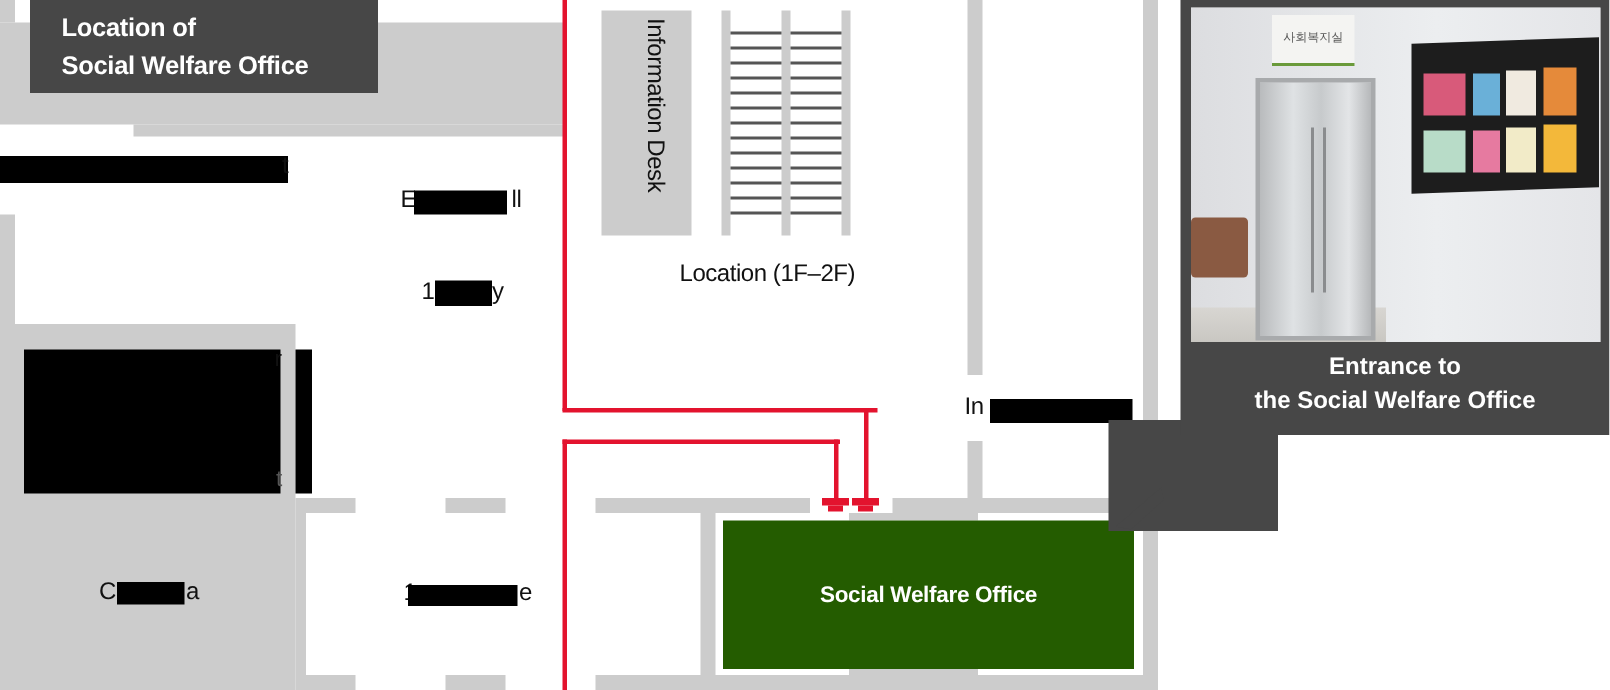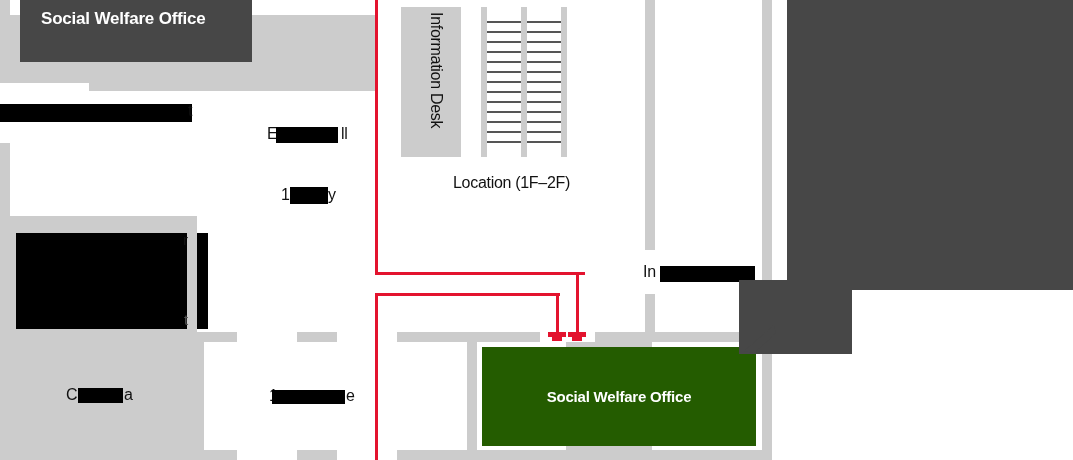--- a/index.html
+++ b/index.html
@@ -100,20 +100,21 @@
       <div class="stair-step" style="left: 6px; top: 114px; width: 34px;"></div>
       <div class="stair-step" style="left: 46px; top: 114px; width: 34px;"></div>
       <div class="stair-step" style="left: 6px; top: 124px; width: 34px;"></div>
       <div class="stair-step" style="left: 46px; top: 124px; width: 34px;"></div>
       <div class="stair-step" style="left: 6px; top: 134px; width: 34px;"></div>
       <div class="stair-step" style="left: 46px; top: 134px; width: 34px;"></div>
     </div>
 </div>
 
 <div class="title-box">
+  <div>Location of</div>
   <div>Social Welfare Office</div>
 </div>
 
 <div class="redact" style="left:0;top:104px;width:192px;height:18px;"></div>
 <div class="lbl" style="left:188px;top:102px;">t</div>
 
 <div class="lbl" style="left:267px;top:125px;">E</div>
 <div class="redact" style="left:276px;top:127px;width:62px;height:16px;"></div>
 <div class="lbl" style="left:341px;top:125px;">ll</div>
 
@@ -153,13 +154,41 @@
 <div class="red" style="left:572px;top:337px;width:10px;height:4px;"></div>
 
 <div class="office">Social Welfare Office</div>
 
 <div class="abs" style="left:739px;top:280px;width:113px;height:74px;background:#474747;"></div>
 <svg class="abs" style="left:740px;top:315px;" width="40" height="40">
   <polygon points="4,36 34,10 36,18 14,38" fill="#474747"></polygon>
 </svg>
 
 <div class="photo-panel">
+  <div class="photo">
+
+    <div class="abs" style="left:0;top:0;width:273px;height:223px;background:linear-gradient(90deg,#dcdde0,#eceef0 60%,#e4e5e8);"></div>
+
+    <div class="abs" style="left:0;top:200px;width:130px;height:23px;background:linear-gradient(180deg,#d8d6d2,#c9c7c2);"></div>
+
+    <div class="abs" style="left:54px;top:5px;width:55px;height:32px;background:#f4f4f2;border-bottom:2px solid #6a9a3a;font-size:8px;color:#555;text-align:center;line-height:30px;">사회복지실</div>
+
+    <div class="abs" style="left:43px;top:47px;width:80px;height:175px;background:linear-gradient(90deg,#b9bbbd,#dfe2e4 30%,#c7cacc 55%,#e3e5e7 80%,#b6b8ba);border:3px solid #a8aaac;box-sizing:border-box;"></div>
+    <div class="abs" style="left:80px;top:80px;width:2px;height:110px;background:#8a8c8e;"></div>
+    <div class="abs" style="left:88px;top:80px;width:2px;height:110px;background:#8a8c8e;"></div>
+
+    <div class="abs" style="left:0;top:140px;width:38px;height:40px;background:#8a5a42;border-radius:3px;"></div>
+
+    <div class="abs" style="left:147px;top:22px;width:125px;height:100px;background:#1d1d1d;transform:skewY(-2deg);"></div>
+    <div class="abs" style="left:155px;top:44px;width:28px;height:28px;background:#d85a7a;"></div>
+    <div class="abs" style="left:188px;top:44px;width:18px;height:28px;background:#6ab0d8;"></div>
+    <div class="abs" style="left:210px;top:42px;width:20px;height:30px;background:#f0eae0;"></div>
+    <div class="abs" style="left:235px;top:40px;width:22px;height:32px;background:#e58a3a;"></div>
+    <div class="abs" style="left:155px;top:82px;width:28px;height:28px;background:#b8dcc8;"></div>
+    <div class="abs" style="left:188px;top:82px;width:18px;height:28px;background:#e67aa0;"></div>
+    <div class="abs" style="left:210px;top:80px;width:20px;height:30px;background:#f2ebc8;"></div>
+    <div class="abs" style="left:235px;top:78px;width:22px;height:32px;background:#f3b83a;"></div>
+  </div>
+  <div class="photo-caption">
+    <div>Entrance to</div>
+    <div>the Social Welfare Office</div>
+  </div>
 </div>
 
 </body></html>

